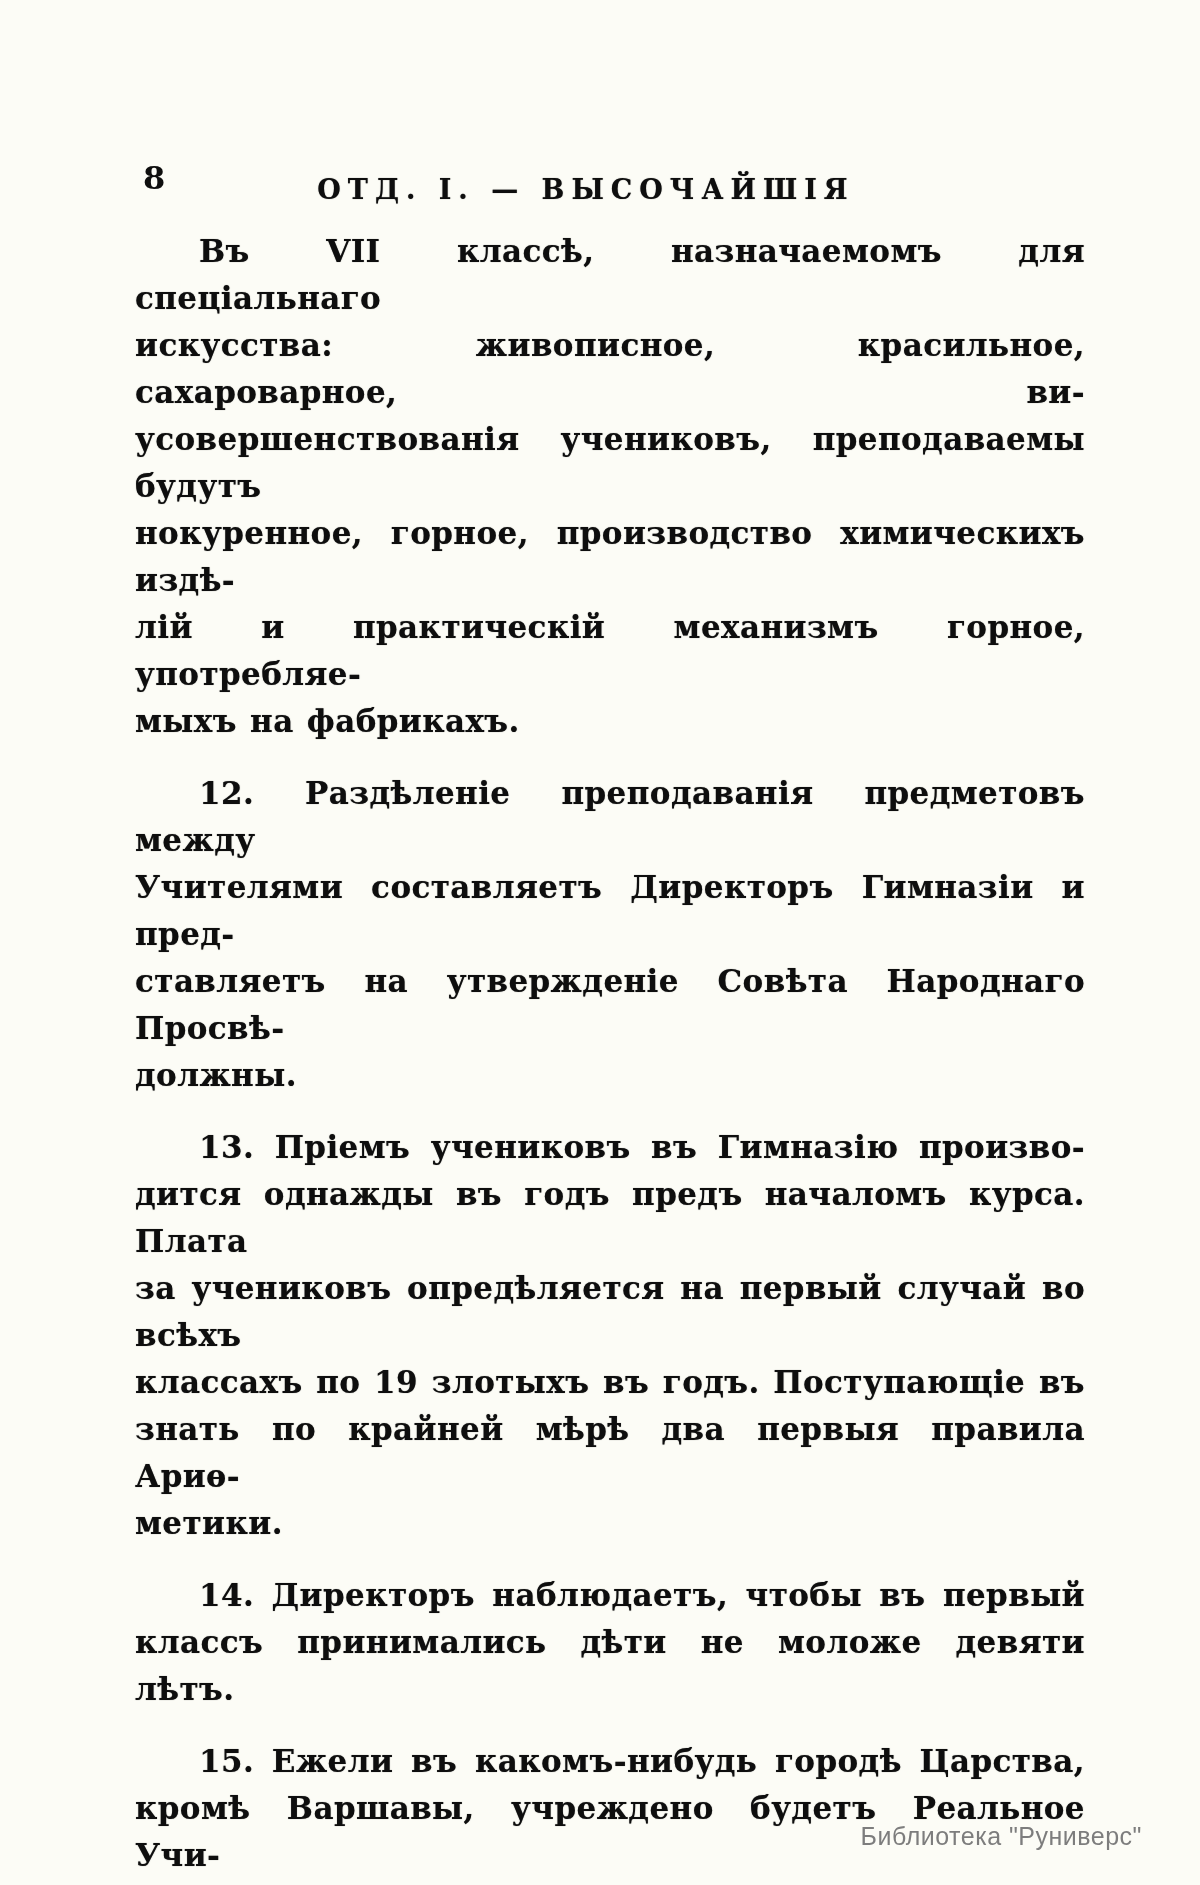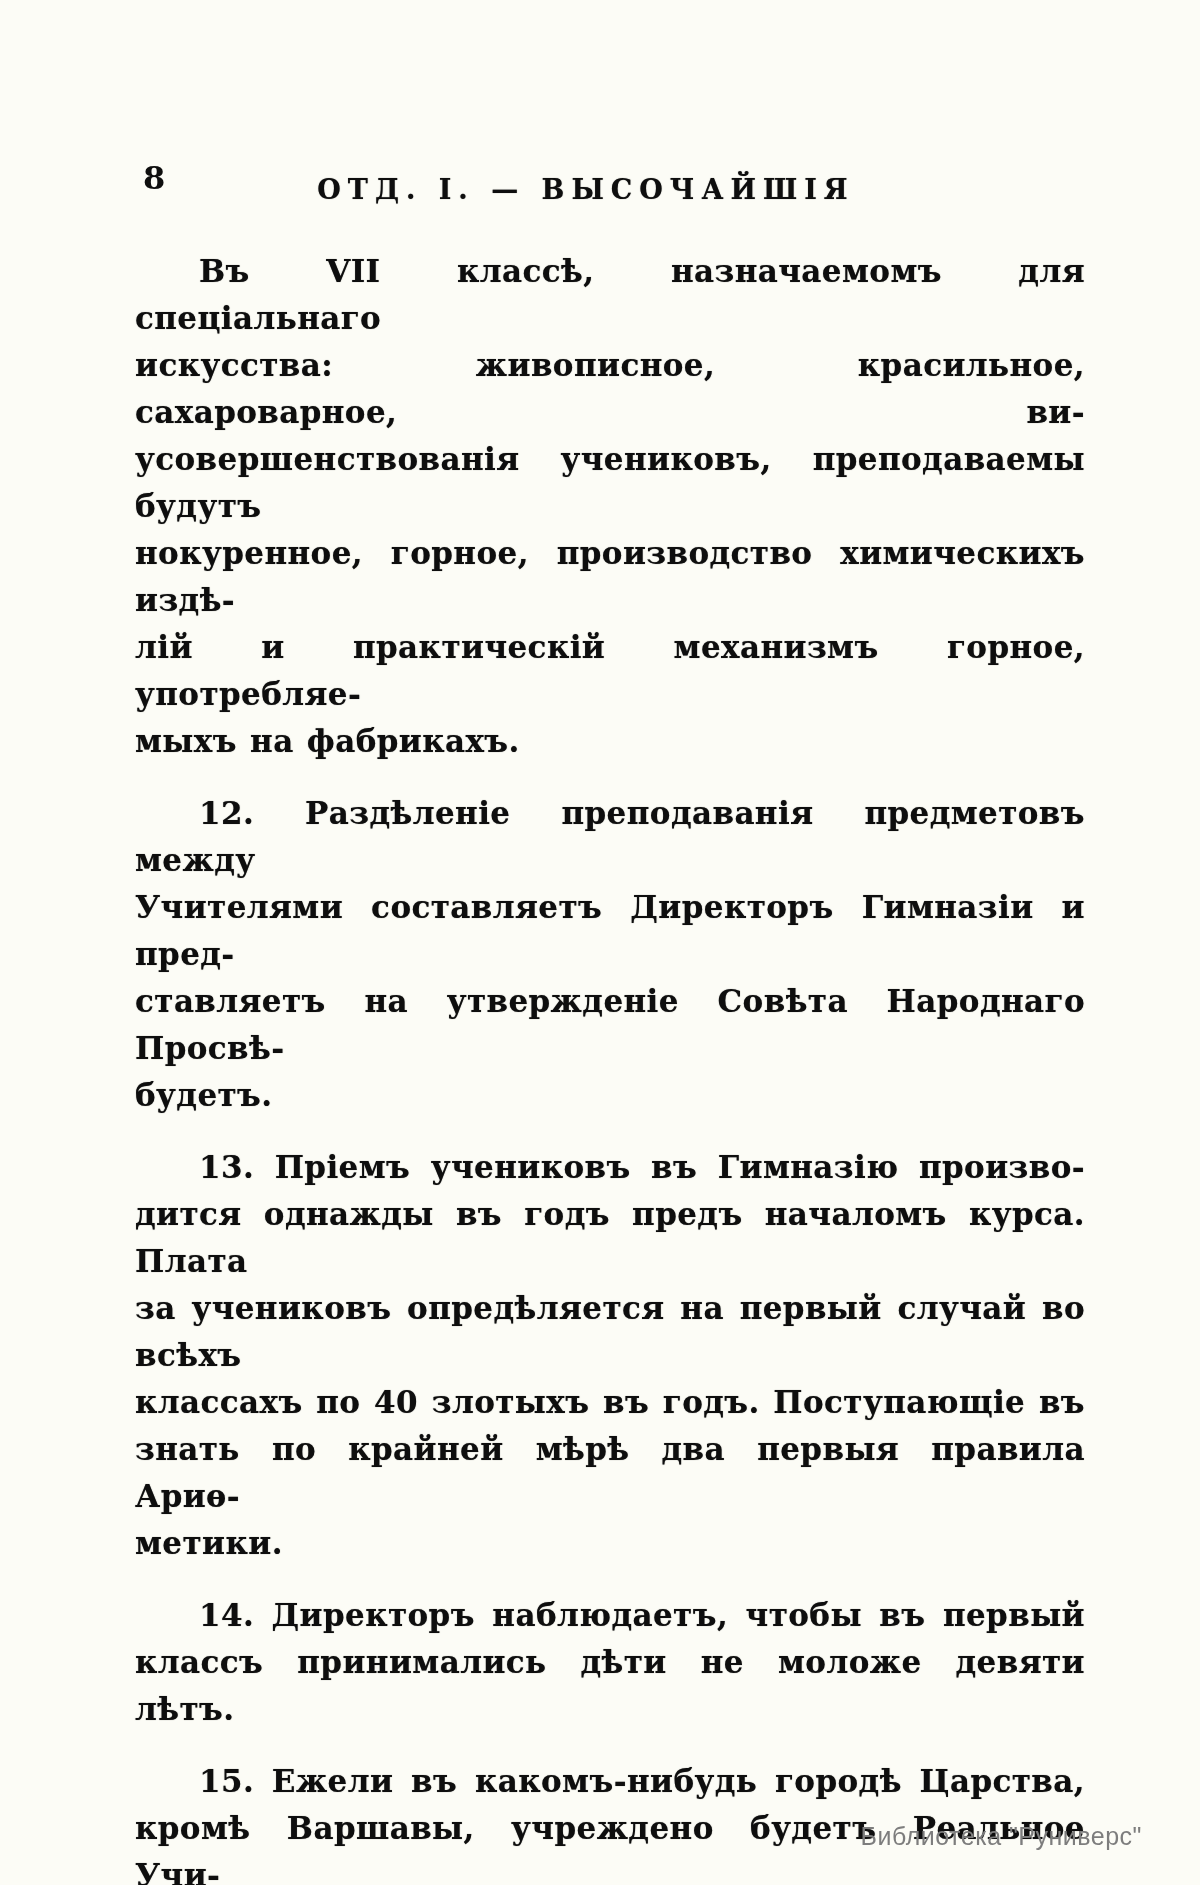--- a/index.html
+++ b/index.html
@@ -62,21 +62,20 @@
     line-height: 47px;
     letter-spacing: 0.4px;
     word-spacing: 2px;
     text-align: justify;
     text-align-last: justify;
     white-space: normal;
     text-shadow: 0 0 1px rgba(0,0,0,0.5);
   }
   .line.first {
     text-indent: 64px;
-    margin-top: 20px;
   }
   .line.last {
     text-align-last: left;
   }
   .watermark {
     position: absolute;
     right: 58px;
     bottom: 34px;
     font-family: "Liberation Sans", "DejaVu Sans", sans-serif;
     font-size: 25px;
@@ -99,27 +98,27 @@
         <div class="line">искусства: живописное, красильное, сахароварное, ви-</div>
         <div class="line">усовершенствованія учениковъ, преподаваемы будутъ</div>
         <div class="line">нокуренное, горное, производство химическихъ издѣ-</div>
         <div class="line">лій и практическій механизмъ горное, употребляе-</div>
         <div class="line last">мыхъ на фабрикахъ.</div>
       </div>
       <div class="paragraph">
         <div class="line first">12. Раздѣленіе преподаванія предметовъ между</div>
         <div class="line">Учителями составляетъ Директоръ Гимназіи и пред-</div>
         <div class="line">ставляетъ на утвержденіе Совѣта Народнаго Просвѣ-</div>
-        <div class="line last">будетъ.</div>
+        <div class="line last">должны.</div>
       </div>
       <div class="paragraph">
         <div class="line first">13. Пріемъ учениковъ въ Гимназію произво-</div>
         <div class="line">дится однажды въ годъ предъ началомъ курса. Плата</div>
         <div class="line">за учениковъ опредѣляется на первый случай во всѣхъ</div>
-        <div class="line">классахъ по 40 злотыхъ въ годъ. Поступающіе въ</div>
+        <div class="line">классахъ по 19 злотыхъ въ годъ. Поступающіе въ</div>
         <div class="line">знать по крайней мѣрѣ два первыя правила Ариѳ-</div>
         <div class="line last">метики.</div>
       </div>
       <div class="paragraph">
         <div class="line first">14. Директоръ наблюдаетъ, чтобы въ первый</div>
         <div class="line last">классъ принимались дѣти не моложе девяти лѣтъ.</div>
       </div>
       <div class="paragraph">
         <div class="line first">15. Ежели въ какомъ-нибудь городѣ Царства,</div>
         <div class="line">кромѣ Варшавы, учреждено будетъ Реальное Учи-</div>

